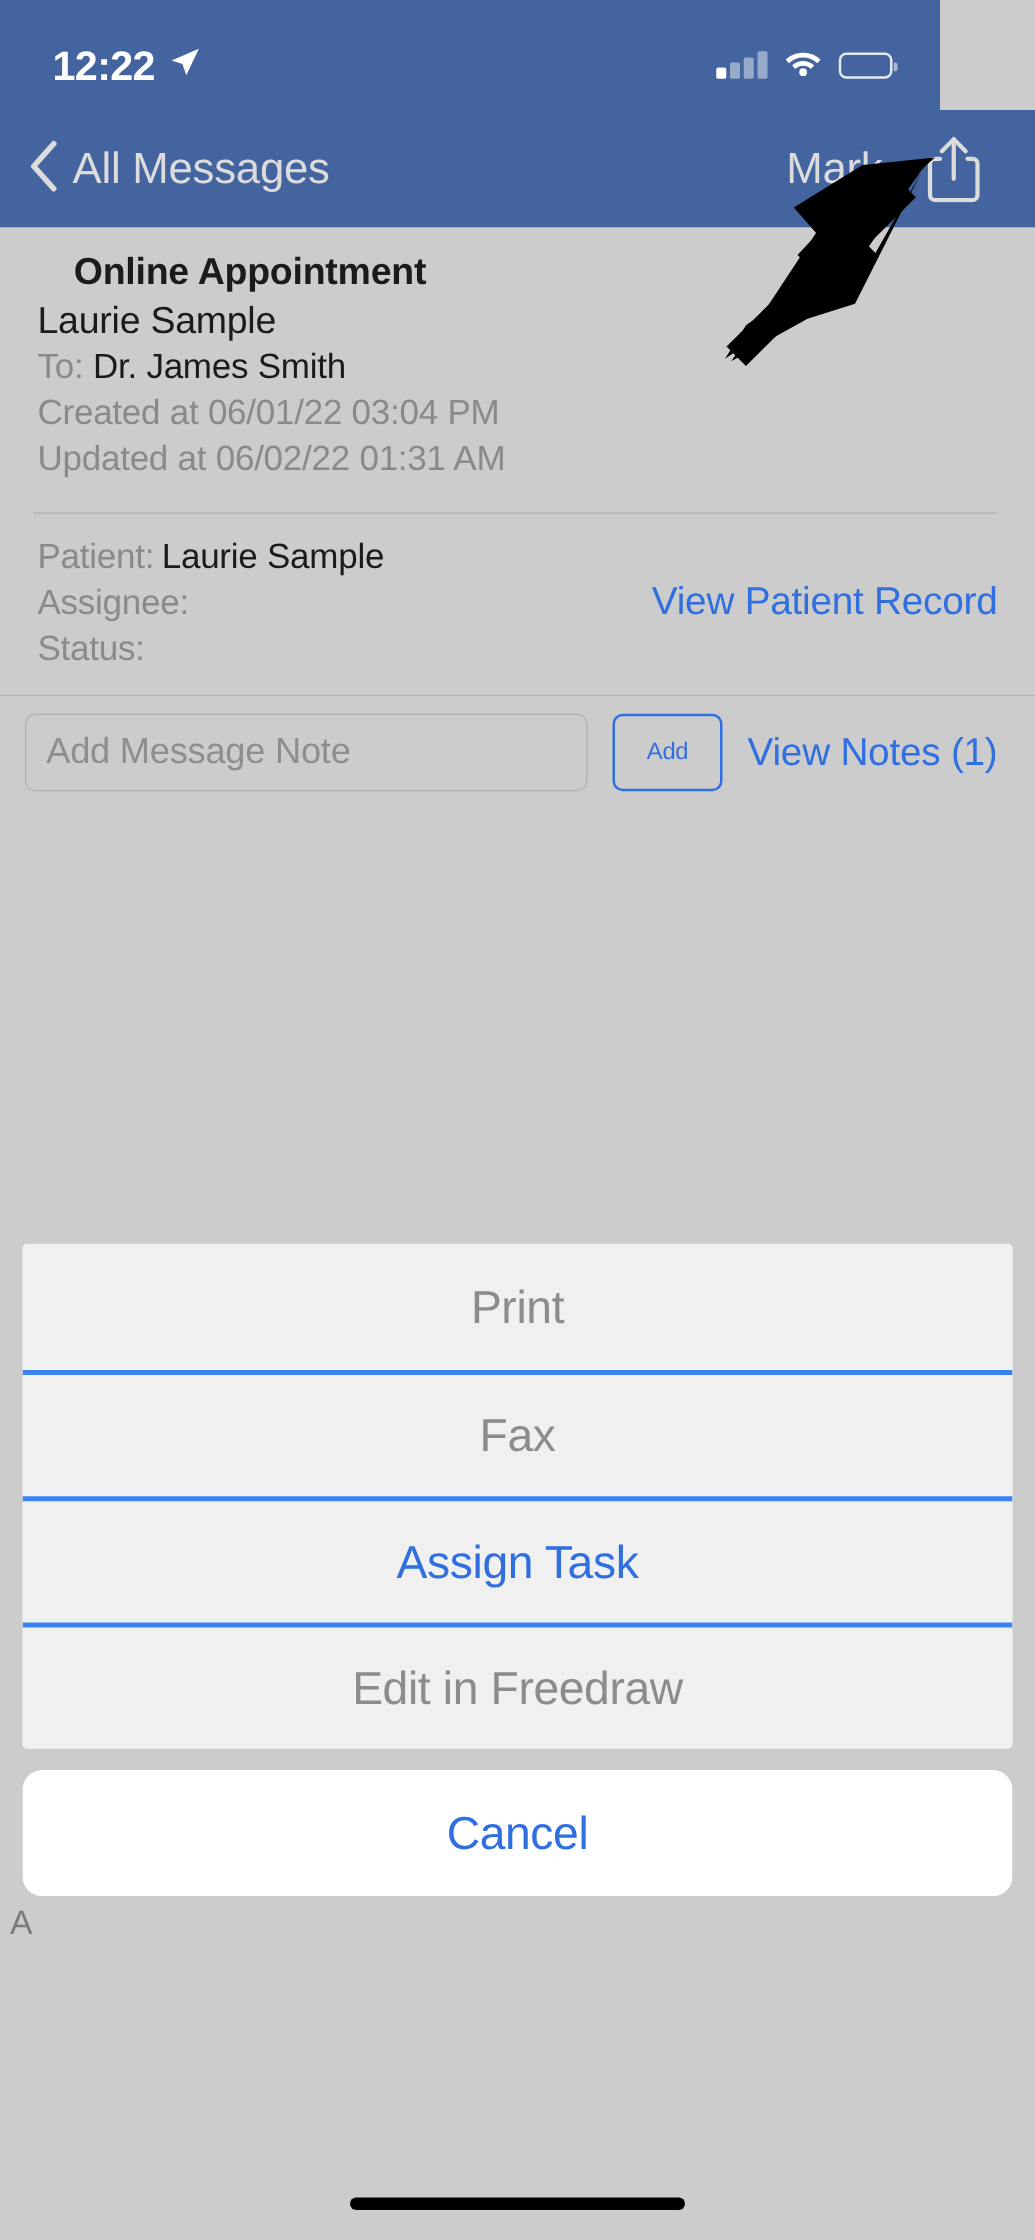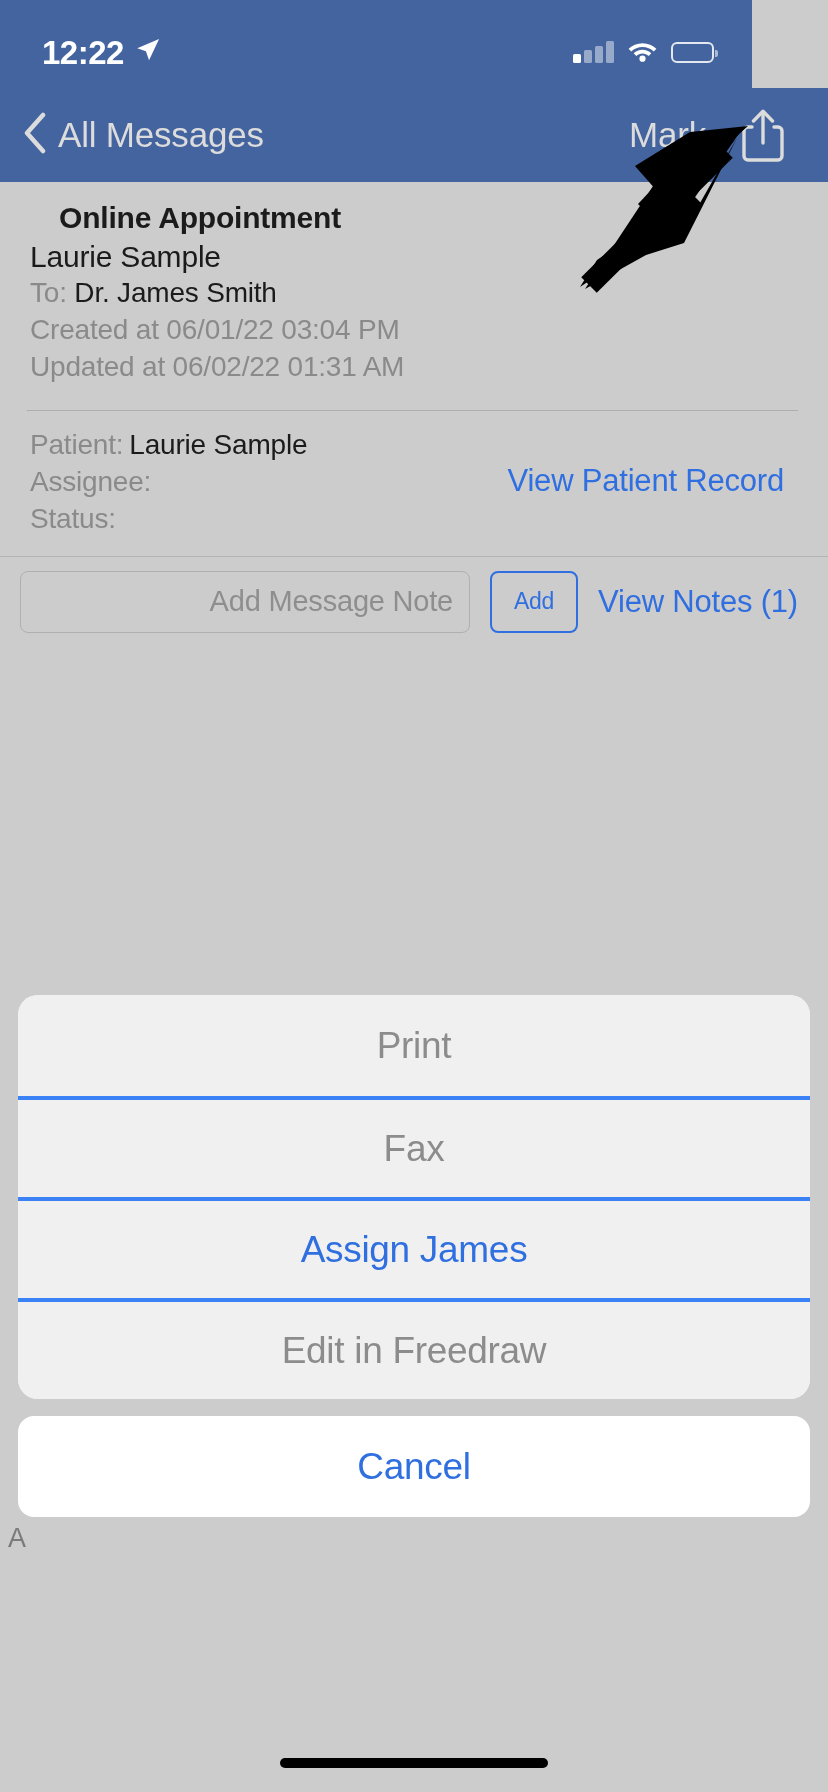--- a/index.html
+++ b/index.html
@@ -147,21 +147,21 @@
     color: #8a8a8a;
     line-height: 1.32;
     letter-spacing: -0.2px;
   }
   .meta-row .val {
     color: #1b1b1b;
     margin-left: 6px;
   }
   .view-record {
     position: absolute;
-    right: 44px;
+    right: 30px;
     top: 52px;
     font-size: 31px;
     color: #2f6fe0;
     letter-spacing: -0.2px;
   }
 
   .note-bar {
     display: flex;
     align-items: center;
     padding: 14px 26px 16px 20px;
@@ -173,30 +173,29 @@
     flex: 1;
     height: 62px;
     border: 1px solid #b0b0b0;
     border-radius: 8px;
     background: transparent;
     font-size: 29px;
     color: #be185d;
     padding: 0 16px;
     font-family: "Liberation Sans", sans-serif;
     letter-spacing: -0.2px;
-    text-align: right;
   }
   .note-input::placeholder { color: #8e8e8e; }
   .add-btn {
     width: 88px; height: 62px;
     border: 2px solid #2f6fe0;
     border-radius: 8px;
     background: transparent;
     color: #2f6fe0;
-    font-size: 23px;
+    font-size: 19px;
     font-family: "Liberation Sans", sans-serif;
     letter-spacing: -0.2px;
     cursor: pointer;
   }
   .view-notes {
     font-size: 31px;
     color: #2f6fe0;
     letter-spacing: -0.2px;
     white-space: nowrap;
     padding-right: 4px;
@@ -213,21 +212,21 @@
 
   
   .sheet {
     position: absolute;
     left: 18px;
     right: 18px;
     top: 995px;
     width: 792px;
   }
   .sheet-group {
-    border-radius: 20px;
+    border-radius: 4px;
     overflow: hidden;
     background: #f0f0f0;
   }
   .sheet-item {
     height: 101px;
     display: flex;
     align-items: center;
     justify-content: center;
     font-size: 37px;
     letter-spacing: -0.3px;
@@ -365,21 +364,21 @@
     </div>
 
   </div>
 
   <span class="ghost-a">A</span>
 
   <div class="sheet">
     <div class="sheet-group">
       <div class="sheet-item disabled">Print</div>
       <div class="sheet-item disabled">Fax</div>
-      <div class="sheet-item active">Assign James</div>
+      <div class="sheet-item active">Assign Task</div>
       <div class="sheet-item disabled">Edit in Freedraw</div>
     </div>
     <div class="sheet-cancel-wrap">
       <div class="sheet-cancel">Cancel</div>
     </div>
   </div>
 
   <div class="home-indicator"></div>
 
   <svg class="annot-arrow" viewBox="0 0 828 1792">

